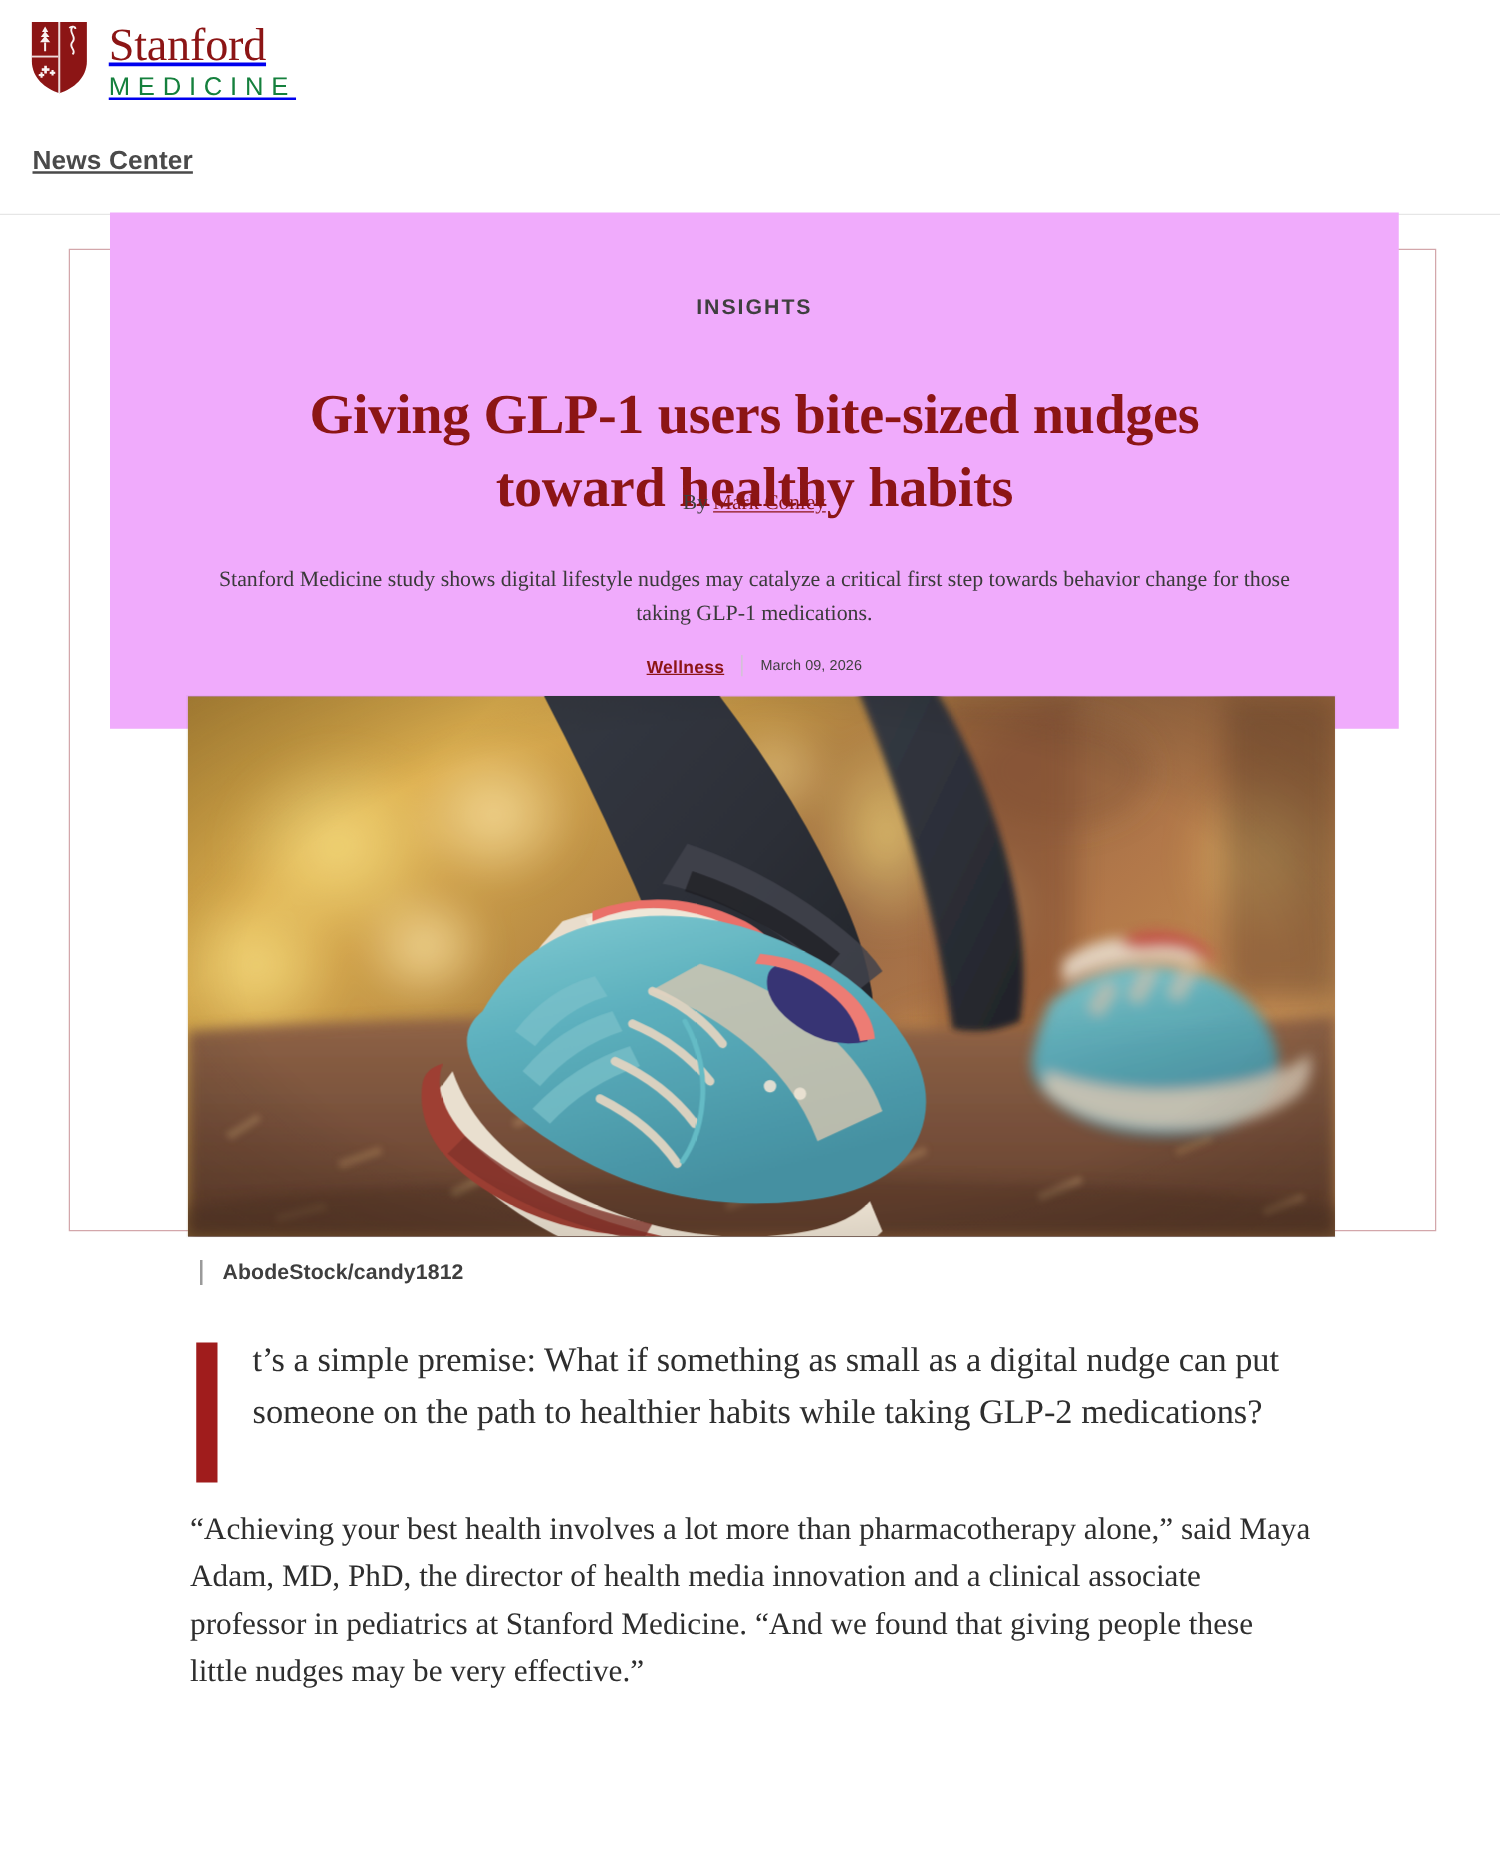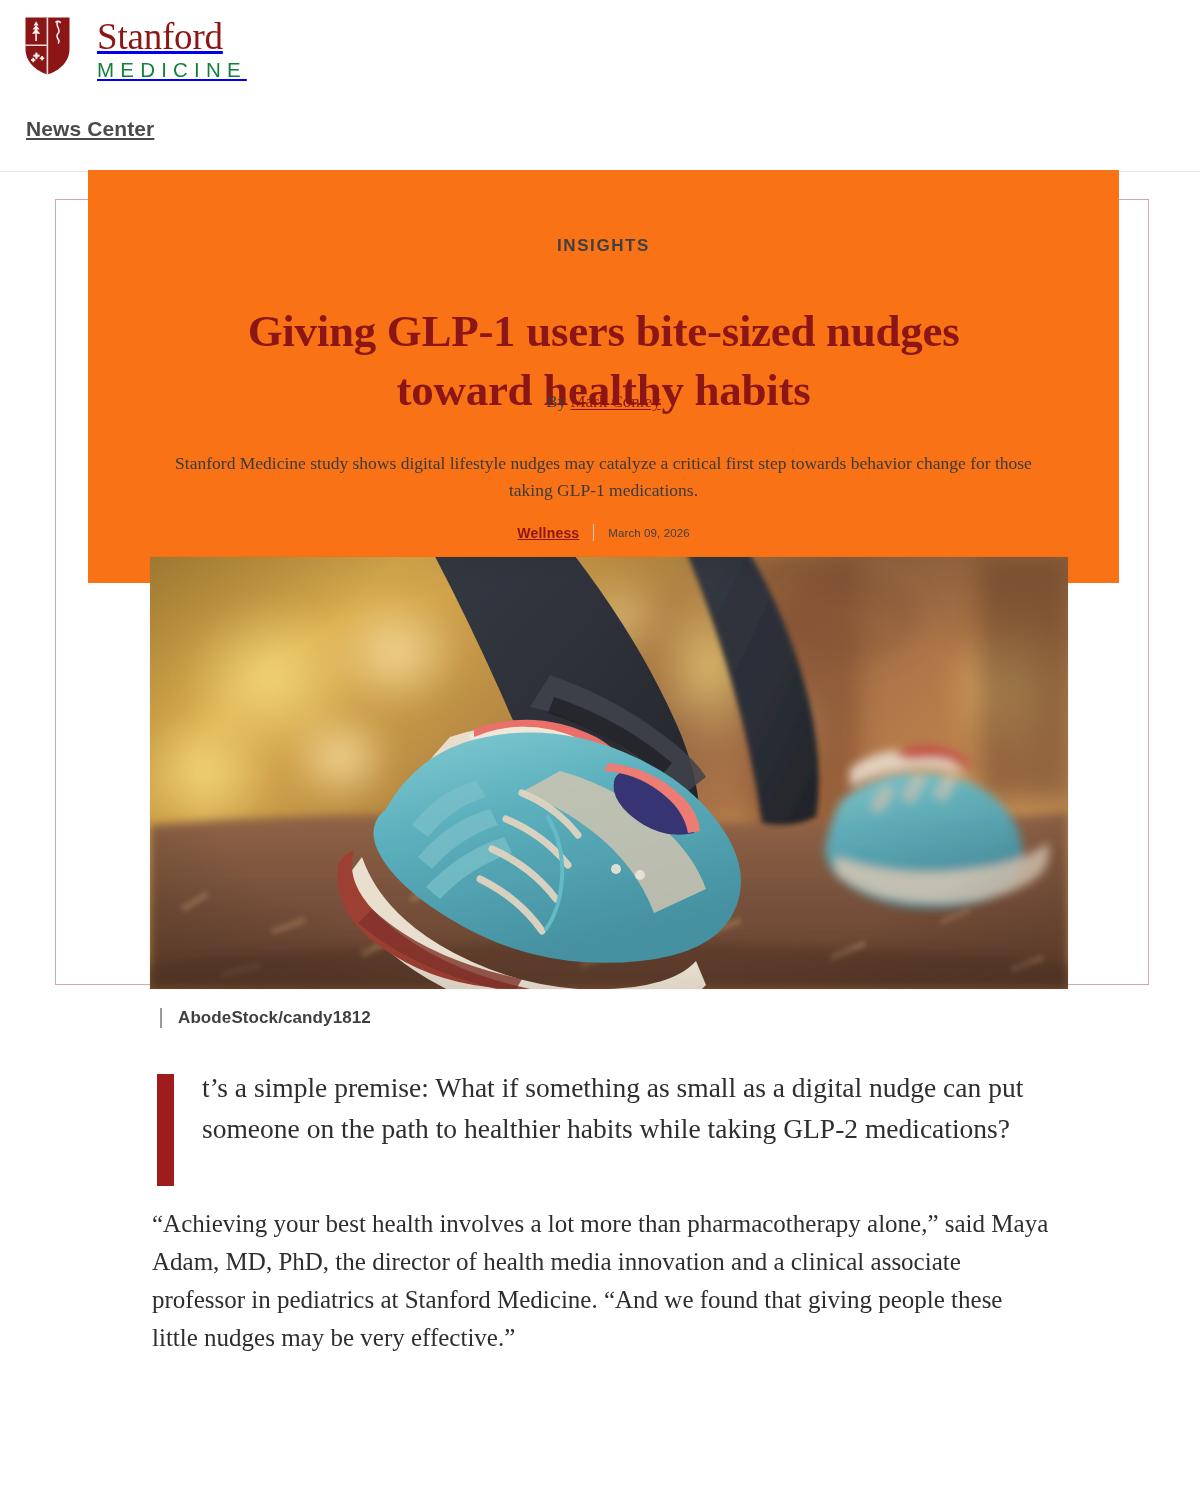--- a/index.html
+++ b/index.html
@@ -12,21 +12,21 @@
     position:relative;
   }
 
   
   .site-header{
     position:absolute; left:0; top:0; width:1200px; height:172px;
     background:#ffffff;
   }
   .brand{
     position:absolute; left:24px; top:16px;
-    display:flex; align-items:flex-start; gap:26px;
+    display:flex; align-items:flex-start; gap:16px;
   }
   .shield{ width:47px; height:60px; display:block; }
   .brand-words{ display:flex; flex-direction:column; line-height:1; padding-top:2px;}
   .brand-stanford{
     font-family:"Liberation Serif", serif;
     font-size:37px; color:#8c1515; letter-spacing:-0.2px;
     line-height:1.05;
   }
   .brand-medicine{
     font-family:"Liberation Sans", sans-serif;
@@ -49,21 +49,21 @@
     width:1094px; height:786px;
     border:1.4px solid #d3a7ab;
     background:transparent;
     z-index:1;
   }
 
   
   .head-panel{
     position:absolute; left:88px; top:170px;
     width:1031px; height:413px;
-    background:#f97316;
+    background:#f0abfc;
     z-index:2;
   }
 
   .eyebrow{
     position:absolute; left:0; top:66px; width:100%;
     text-align:center;
     font-size:17px; font-weight:700; color:#3f3f3f;
     letter-spacing:1.6px;
   }
   .headline{

